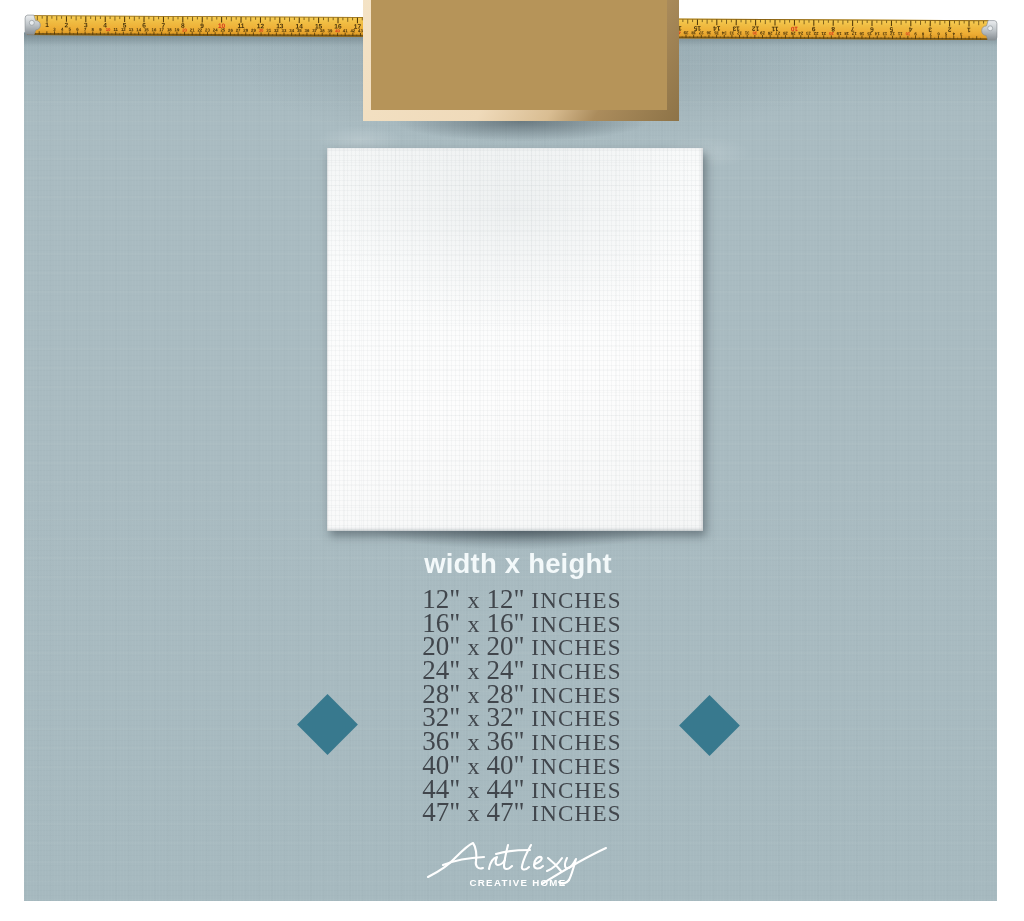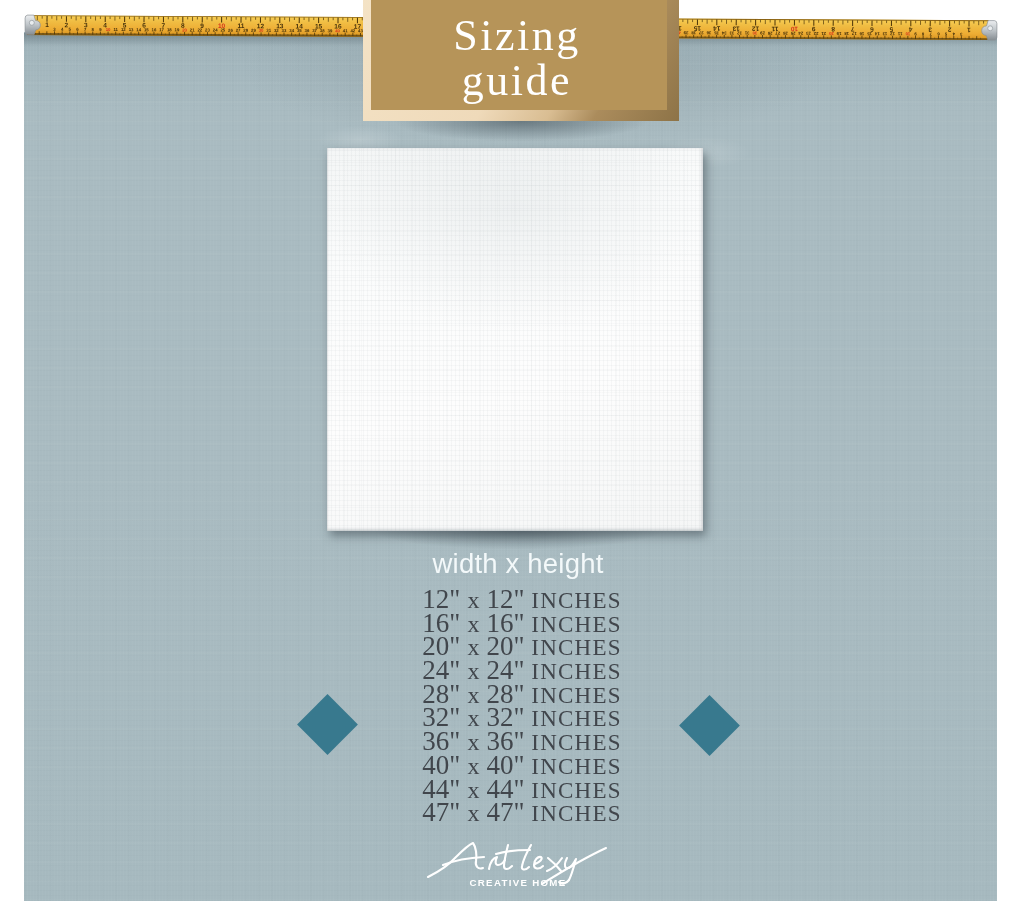--- a/index.html
+++ b/index.html
@@ -693,25 +693,23 @@
     repeating-linear-gradient(0deg, rgba(140,150,155,0.045) 0 1px, rgba(0,0,0,0) 1px 23px),
     radial-gradient(ellipse 70% 45% at 50% 16%, rgba(208,214,216,0.28), rgba(0,0,0,0) 72%),
     linear-gradient(168deg, #f4f6f6 0%, #fbfcfc 28%, #fdfdfd 62%, #f5f6f6 100%);
   box-shadow:3px 5px 9px rgba(52,64,71,0.50), inset 0 -2px 3px rgba(165,172,176,0.45), inset -2px 0 3px rgba(185,192,196,0.35);"></div>
 
 <div class="abs" style="left:363px;top:-12px;width:316px;height:133px;
   background:linear-gradient(120deg,#f4e3c6 0%, #efdaba 48%, #d9bd92 66%, #ab8c5c 78%, #8d7347 100%);"></div>
 
 <div class="abs" style="left:371px;top:-12px;width:296px;height:122px;background:#b69459;"></div>
 
-<div class="abs" style="left:359px;top:13px;width:316px;text-align:center;
-  font-family:'Liberation Serif',serif;font-size:44px;line-height:45px;letter-spacing:2.5px;color:#fff;">Sizing<br>guide</div>
 
 <div class="abs" id="wxh" style="left:262px;top:548px;width:512px;text-align:center;
-  font-size:27.5px;font-weight:normal;letter-spacing:0.2px;color:rgba(250,254,255,0.92);">width x height</div>
+  font-size:27.5px;font-weight:bold;letter-spacing:0.2px;color:rgba(250,254,255,0.92);">width x height</div>
 
 <div id="sizes" class="abs" style="left:302px;top:588px;width:440px;text-align:center;
   font-family:'Liberation Serif',serif;color:#41464c;">
 <div style="height:23.7px;line-height:23.7px;"><span style="font-size:27px;">12"</span><span style="font-size:24px;margin:0 1px;"> x </span><span style="font-size:27px;">12"</span><span style="font-size:23px;letter-spacing:1.2px;"> INCHES</span></div>
 <div style="height:23.7px;line-height:23.7px;"><span style="font-size:27px;">16"</span><span style="font-size:24px;margin:0 1px;"> x </span><span style="font-size:27px;">16"</span><span style="font-size:23px;letter-spacing:1.2px;"> INCHES</span></div>
 <div style="height:23.7px;line-height:23.7px;"><span style="font-size:27px;">20"</span><span style="font-size:24px;margin:0 1px;"> x </span><span style="font-size:27px;">20"</span><span style="font-size:23px;letter-spacing:1.2px;"> INCHES</span></div>
 <div style="height:23.7px;line-height:23.7px;"><span style="font-size:27px;">24"</span><span style="font-size:24px;margin:0 1px;"> x </span><span style="font-size:27px;">24"</span><span style="font-size:23px;letter-spacing:1.2px;"> INCHES</span></div>
 <div style="height:23.7px;line-height:23.7px;"><span style="font-size:27px;">28"</span><span style="font-size:24px;margin:0 1px;"> x </span><span style="font-size:27px;">28"</span><span style="font-size:23px;letter-spacing:1.2px;"> INCHES</span></div>
 <div style="height:23.7px;line-height:23.7px;"><span style="font-size:27px;">32"</span><span style="font-size:24px;margin:0 1px;"> x </span><span style="font-size:27px;">32"</span><span style="font-size:23px;letter-spacing:1.2px;"> INCHES</span></div>
 <div style="height:23.7px;line-height:23.7px;"><span style="font-size:27px;">36"</span><span style="font-size:24px;margin:0 1px;"> x </span><span style="font-size:27px;">36"</span><span style="font-size:23px;letter-spacing:1.2px;"> INCHES</span></div>

